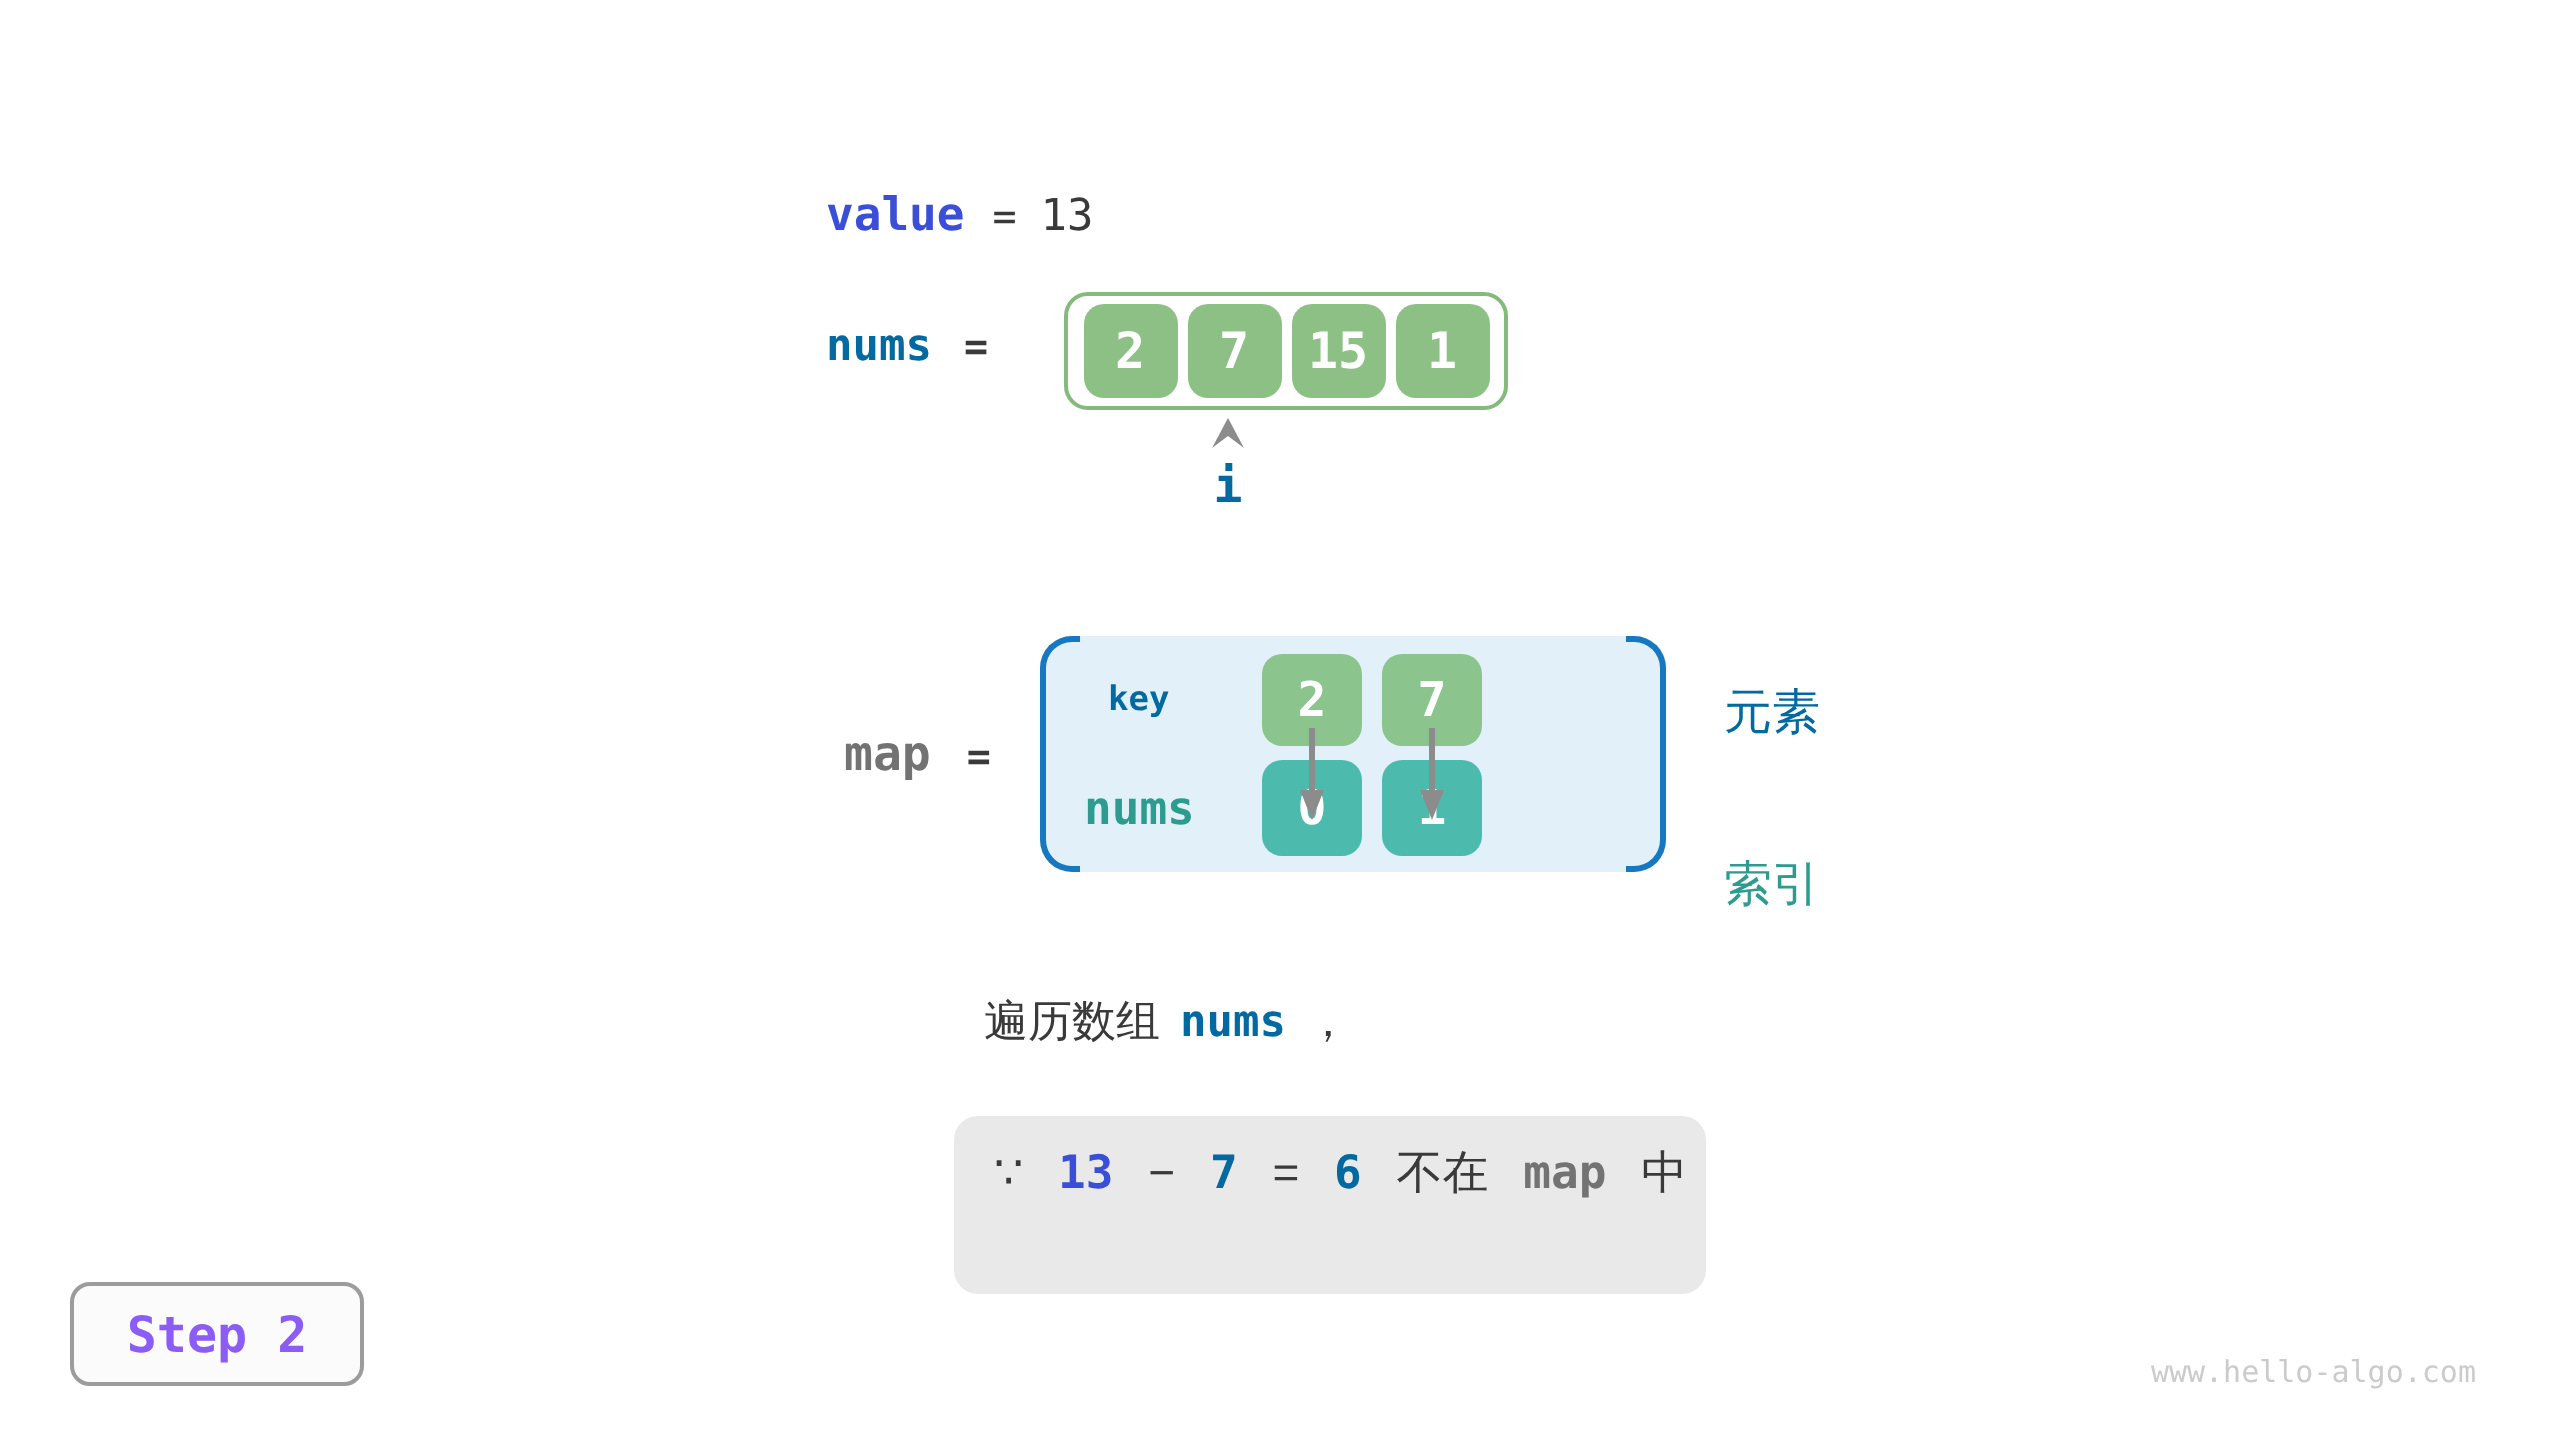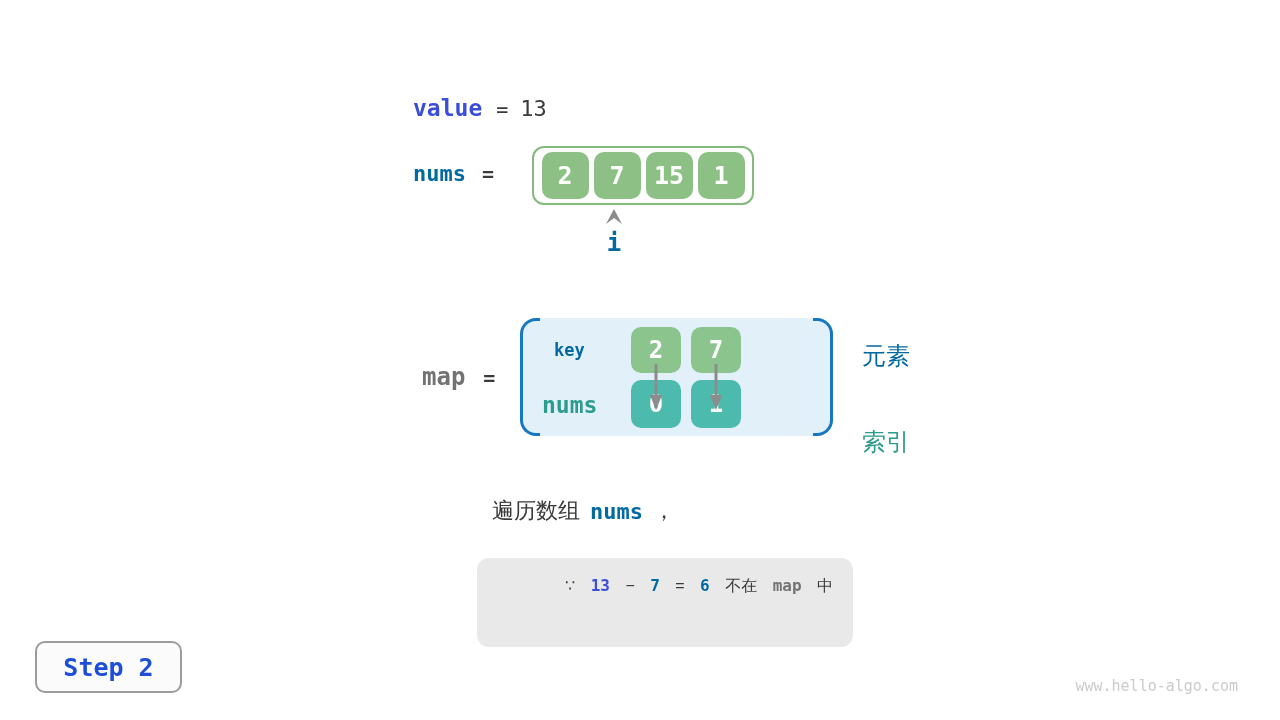--- a/index.html
+++ b/index.html
@@ -6,21 +6,21 @@
   html, body { width: 1280px; height: 720px; background: #ffffff; overflow: hidden; }
   body { font-family: "Liberation Sans", sans-serif; }
   .stage { position: absolute; top: 0; left: 0; width: 1280px; height: 720px; background: #fff; }
 
   
   .c-dark   { color: #3a3a3a; }
   .c-blue   { color: #3b4ed8; }
   .c-azure  { color: #737373; }
   .c-green  { color: #0369a1; }
   .c-teal   { color: #2d9c8e; }
-  .c-gray   { color: #1d4ed8; }
+  .c-gray   { color: #8b5cf6; }
 
   
   .target-row { position: absolute; left: 413px; top: 95px; display: flex; align-items: baseline; }
   .target-name { font-family: "DejaVu Sans Mono", monospace; font-weight: bold; font-size: 23px; }
   .target-eq { font-family: "DejaVu Sans Mono", monospace; font-size: 20px; margin: 0 12px 0 14px; }
   .target-val { font-family: "DejaVu Sans Mono", monospace; font-size: 22px; }
 
   
   .nums-label { position: absolute; left: 413px; top: 161px; display: flex; align-items: baseline; }
   .nums-name { font-family: "DejaVu Sans Mono", monospace; font-weight: bold; font-size: 22px; }
@@ -67,21 +67,21 @@
   .side-element { top: 340px; }
   .side-index { top: 390px; margin-top: 36px; }
 
   
   .sentence { position: absolute; left: 492px; top: 496px; display: flex; align-items: center; font-size: 22px; }
   .sentence .code { font-family: "DejaVu Sans Mono", monospace; font-weight: bold; margin: 0 10px; }
 
   
   .note-box { position: absolute; left: 477px; top: 558px; width: 376px; height: 89px;
               background: #e9e9e9; border-radius: 12px; padding: 11px 20px; }
-  .note-line { font-size: 16px; line-height: 34px; white-space: nowrap; text-align: right; }
+  .note-line { font-size: 23px; line-height: 34px; white-space: nowrap; text-align: right; }
   .tk { margin-right: 11px; }
   .tk:last-child { margin-right: 0; }
   .tk-num { font-family: "DejaVu Sans Mono", monospace; font-weight: bold; }
   .tk-code { font-family: "DejaVu Sans Mono", monospace; font-weight: bold; }
 
   
   .step-badge { position: absolute; left: 35px; top: 641px; width: 147px; height: 52px;
                 background: #fbfbfb; border: 2px solid #9c9c9c; border-radius: 10px;
                 display: flex; align-items: center; justify-content: center;
                 font-family: "DejaVu Sans Mono", monospace; font-weight: bold; font-size: 25px; }

